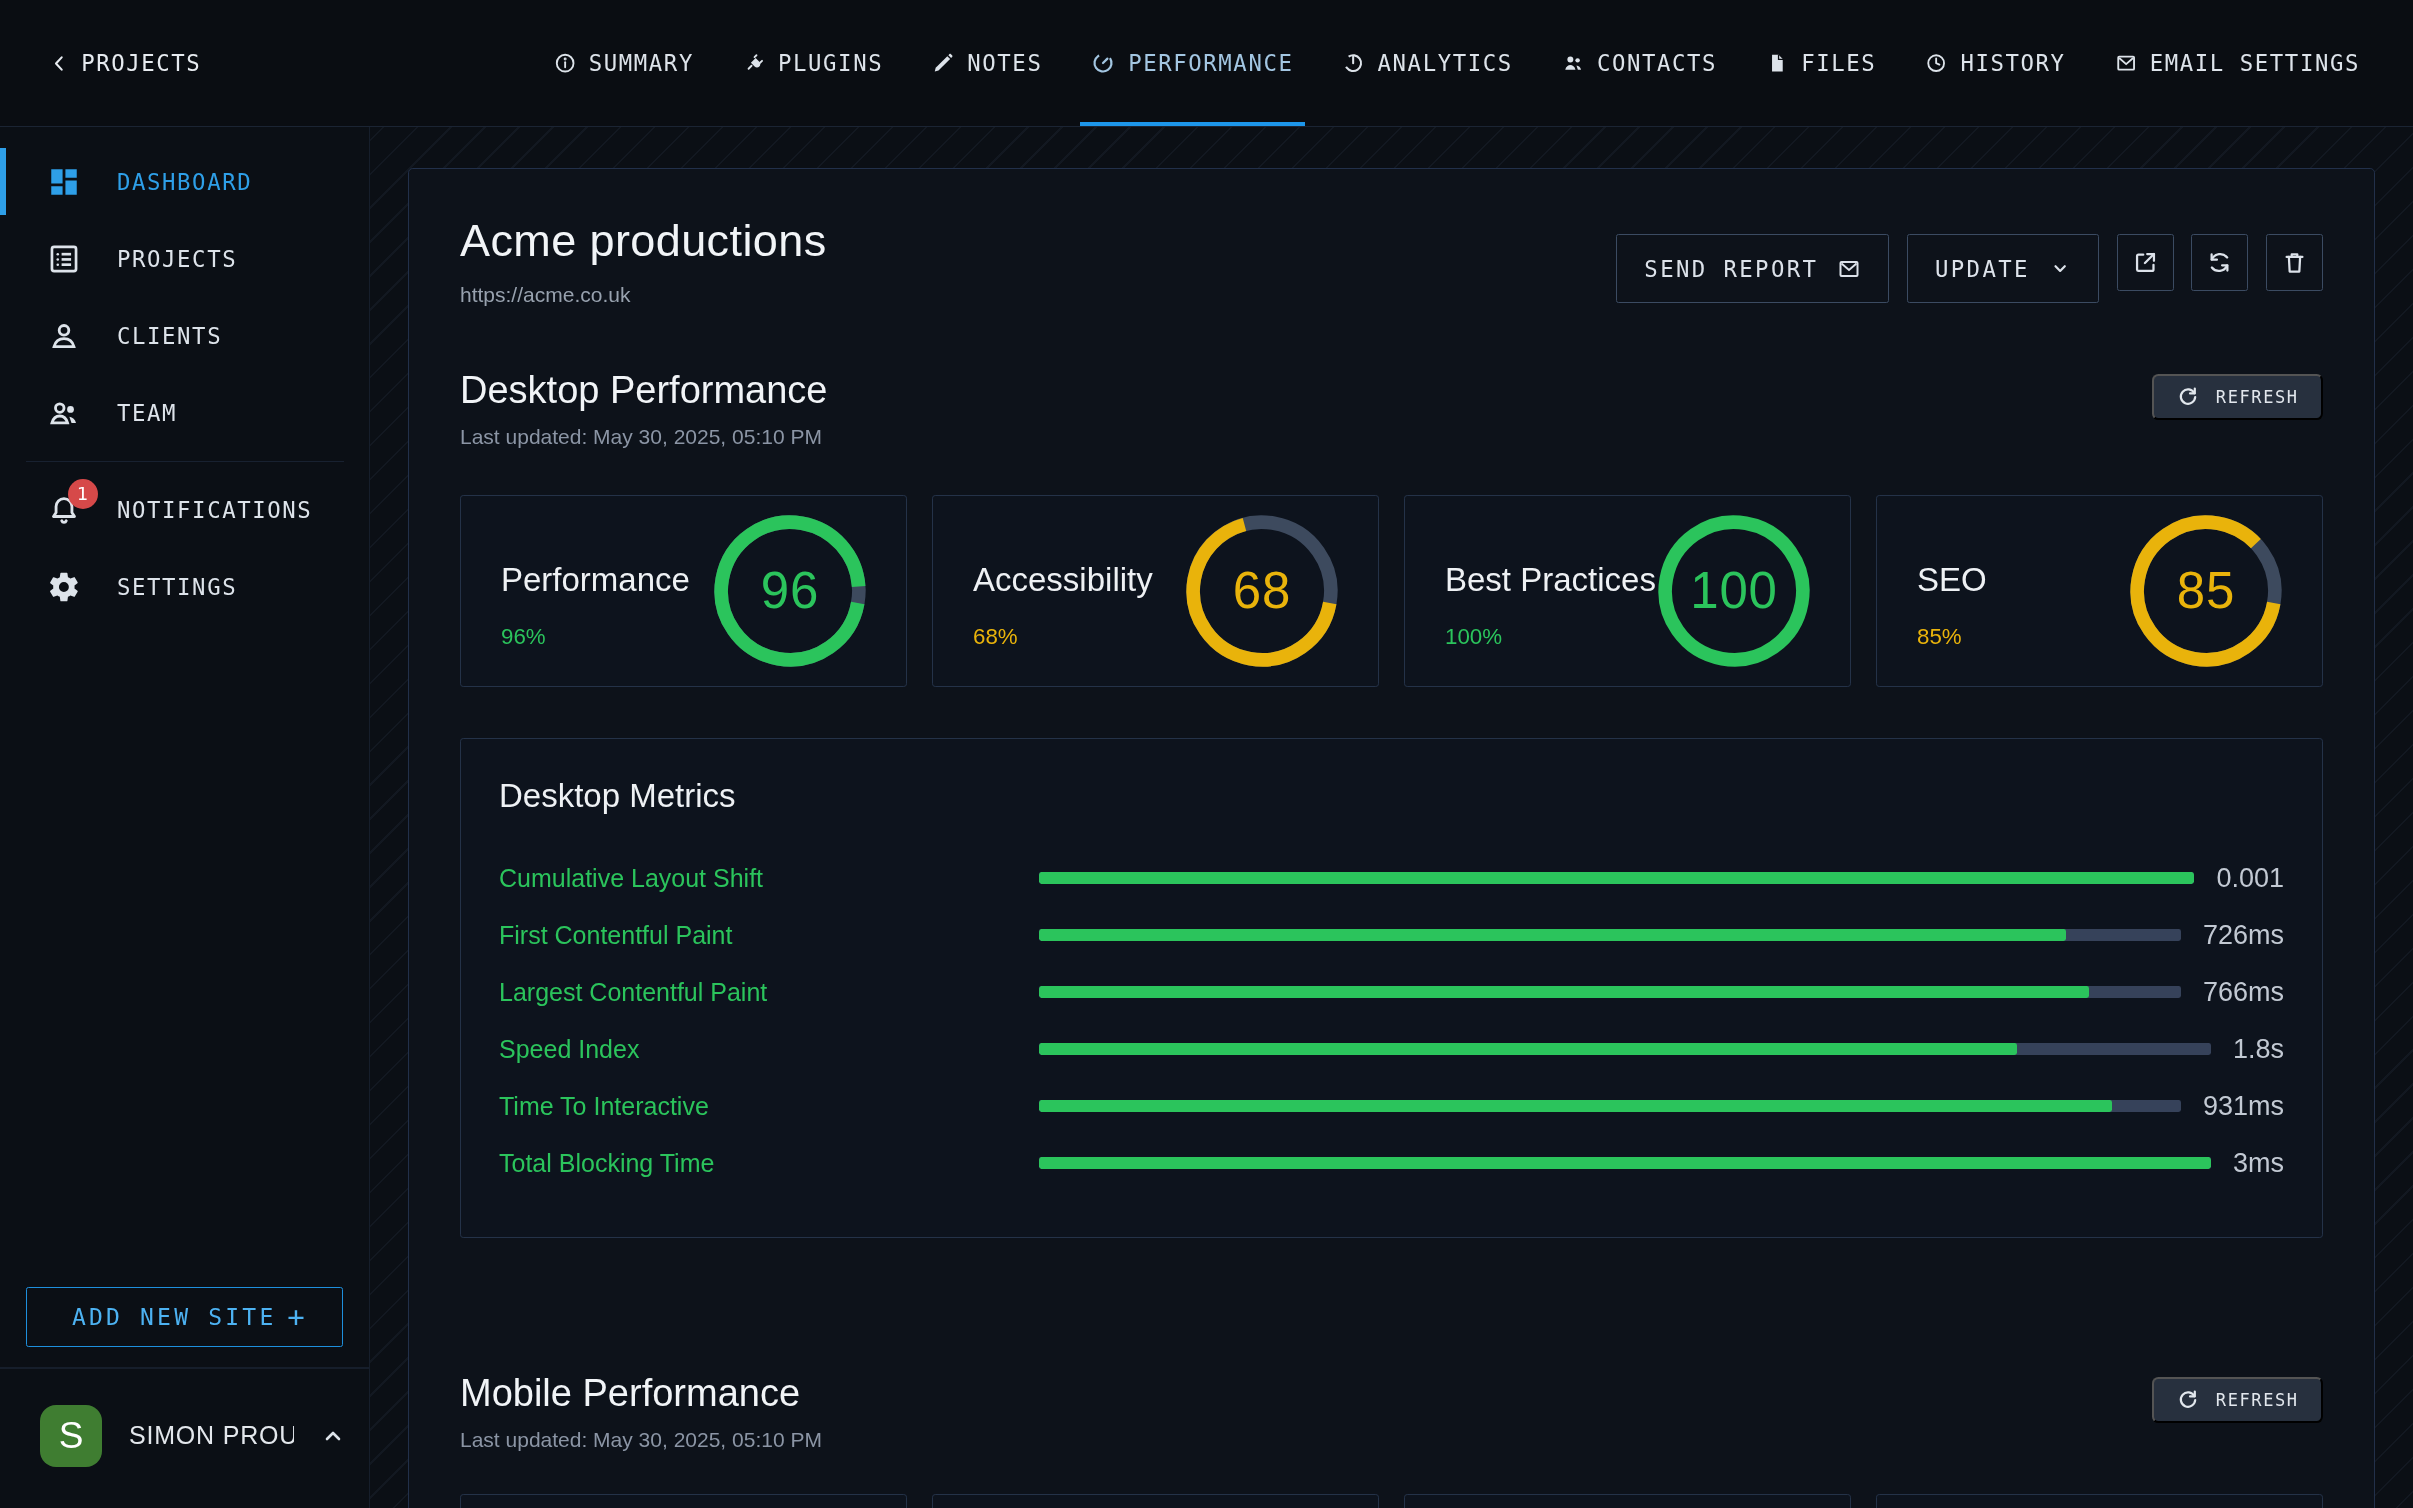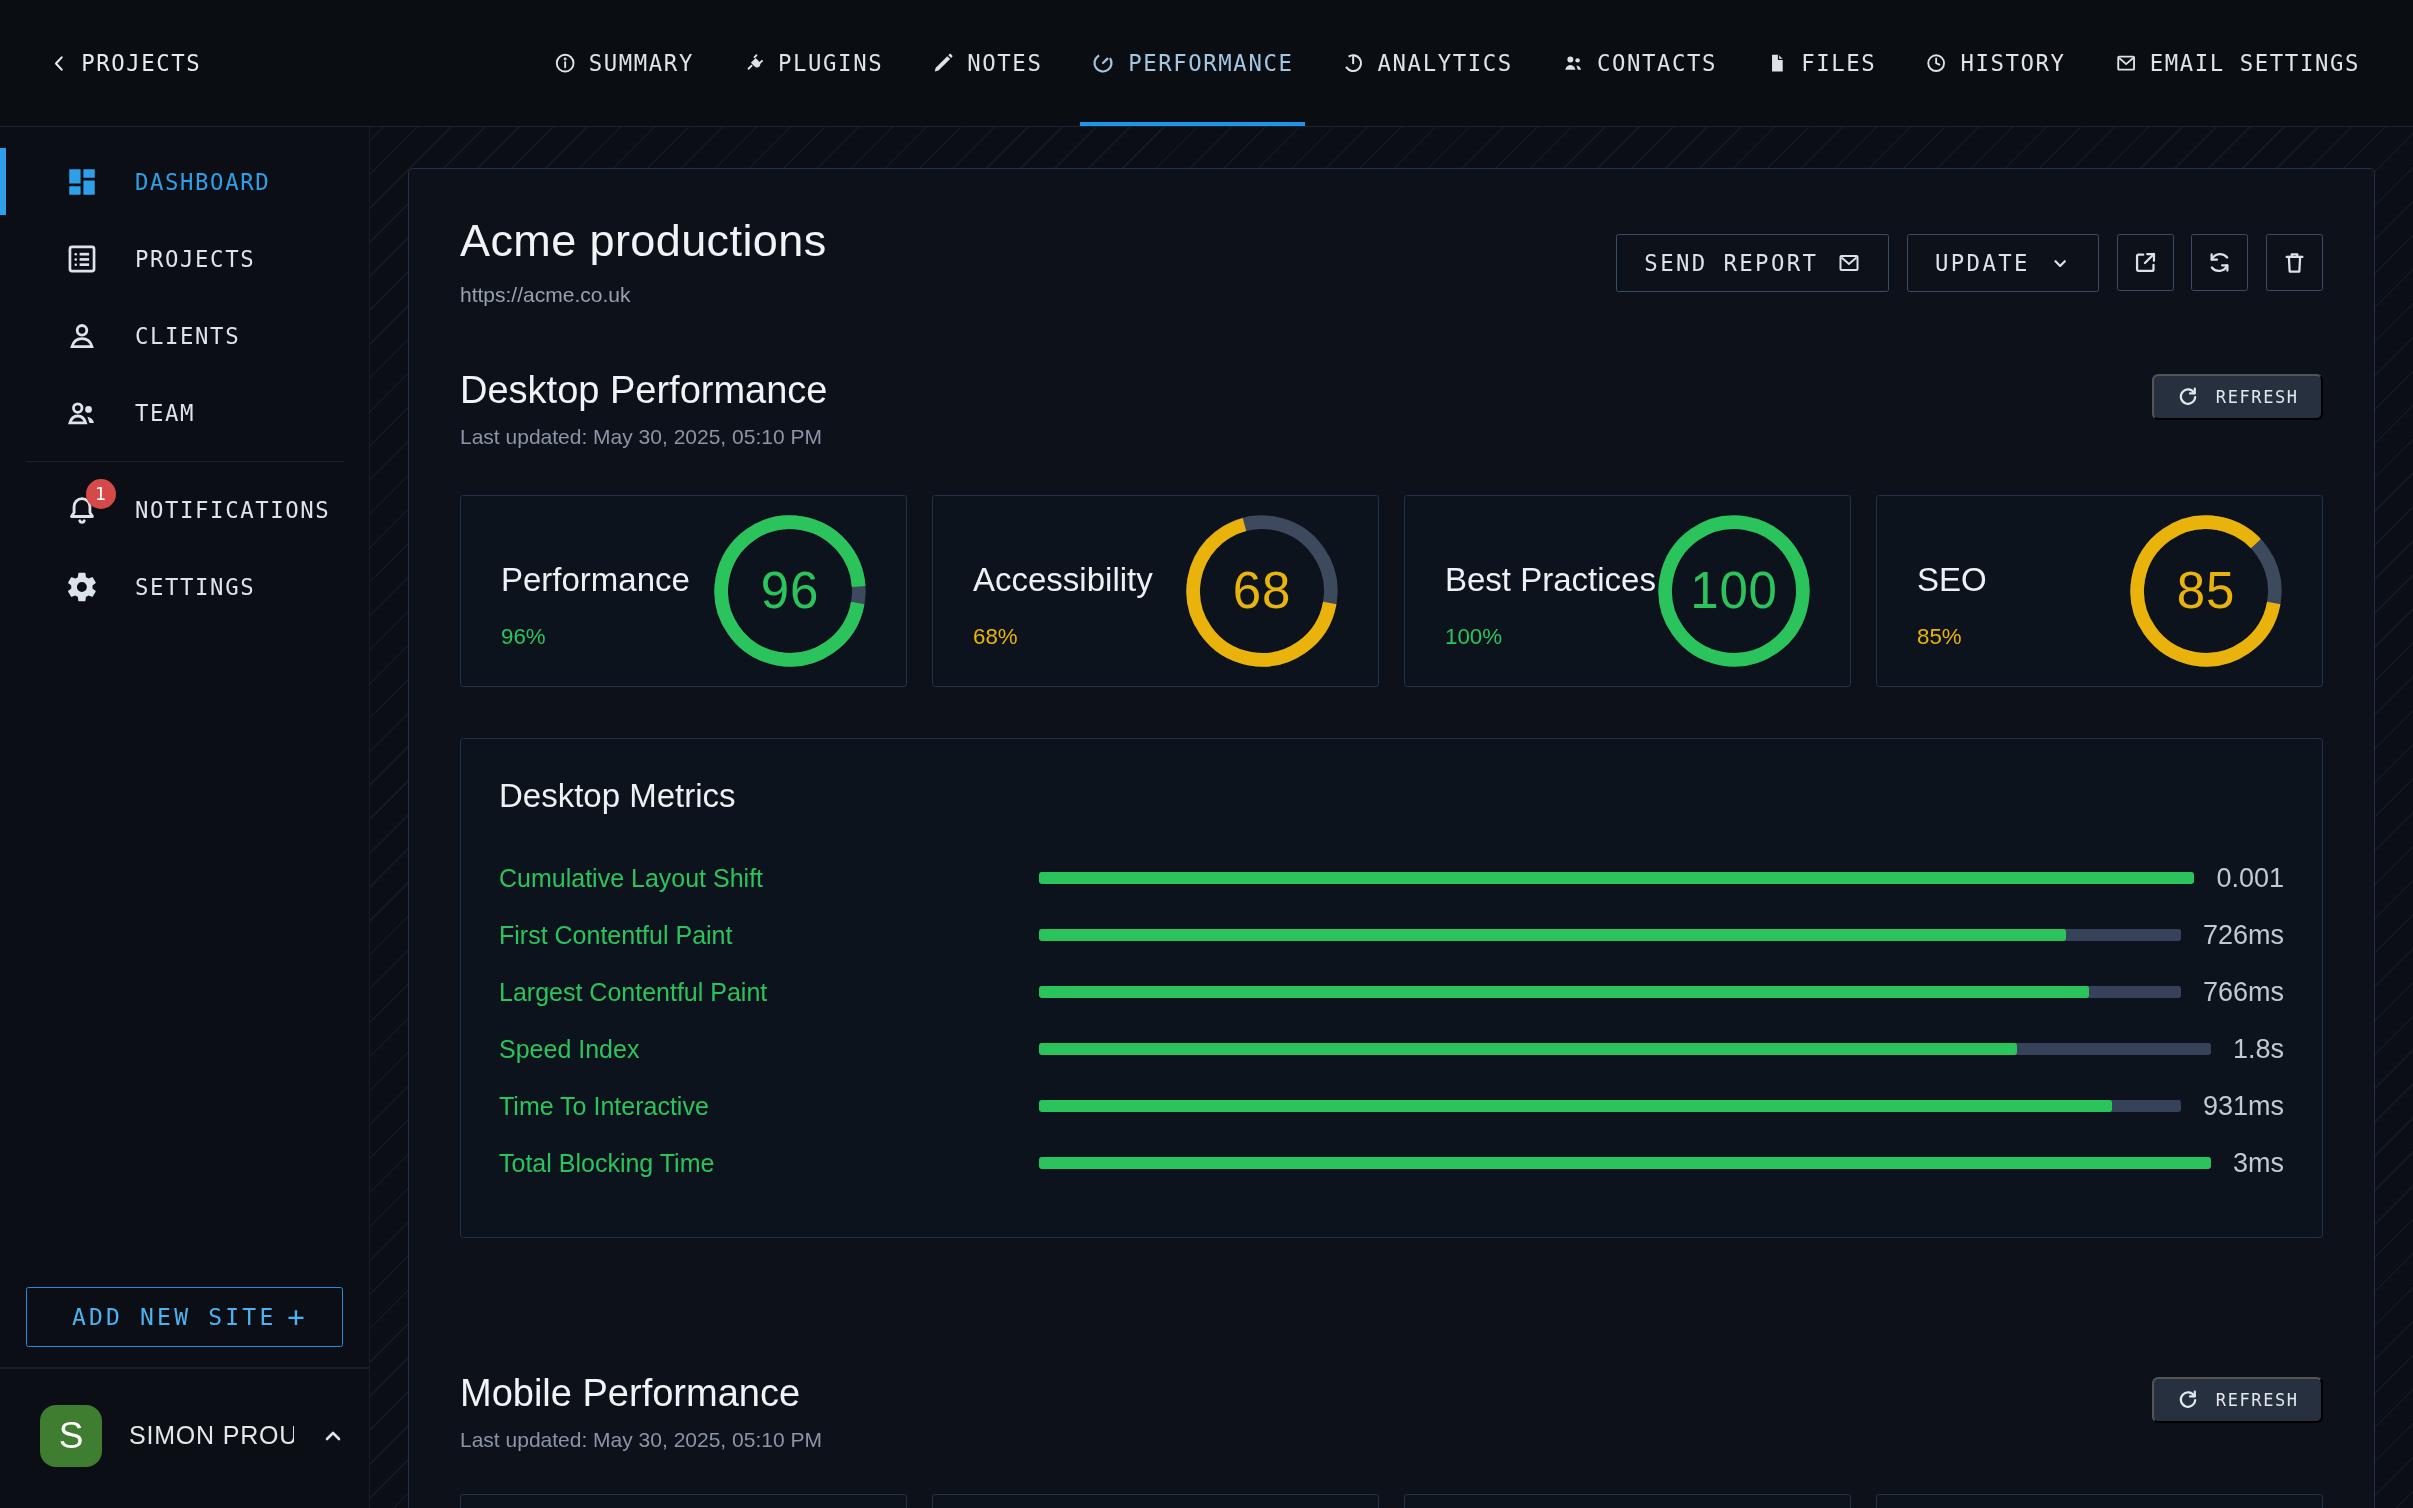--- a/index.html
+++ b/index.html
@@ -22,21 +22,21 @@
   .tabs{ position:absolute; right:53px; top:0; height:100%; display:flex; gap:49px; align-items:stretch; }
   .tab{ position:relative; display:flex; align-items:center; gap:12.8px; font-size:22.3px; letter-spacing:1.6px;
     color:#dde3ea; cursor:pointer; white-space:nowrap; }
   .tab svg{ flex:0 0 auto; }
   .tab.active{ color:#a3c6e2; }
   .tab.active::after{ content:""; position:absolute; left:-11.2px; right:-11.2px; bottom:0; height:4px; background:#1d96ea; }
 
   
   .sidebar{ position:absolute; top:127px; left:0; width:370px; bottom:0; background:#0b0f15;
     border-right:1.6px solid #161e2b; z-index:4; padding-top:16px; }
-  .side-item{ height:77px; display:flex; align-items:center; padding-left:63px; gap:35px;
+  .side-item{ height:77px; display:flex; align-items:center; padding-left:45px; gap:35px;
     font-size:22.3px; letter-spacing:1.6px; color:#dde3ea; position:relative; cursor:pointer; }
   .side-item .ic{ width:37px; display:flex; justify-content:center; position:relative; }
   .side-item.active{ color:#2e9fe8; }
   .side-item.active::before{ content:""; position:absolute; left:0; top:4.8px; bottom:4.8px; width:5.6px; background:#2e9fe8; }
   .side-divider{ height:1.6px; background:#182130; margin:9.6px 25.5px; }
   .badge{ position:absolute; top:-14.4px; right:-16px; min-width:30px; height:30px; border-radius:50%;
     background:#d64949; color:#fff; font-size:18.4px; display:flex; align-items:center; justify-content:center; }
   .add-site{ position:absolute; left:26px; right:26px; top:1160px; height:60px; border:1.6px solid #1e8fdc;
     border-radius:2.4px; display:flex; align-items:center; color:#4db2f2; font-size:23px; letter-spacing:3.2px;
     cursor:pointer; padding:0 34px; }
@@ -49,21 +49,21 @@
     display:flex; align-items:center; justify-content:center; font-weight:400; }
   .user-name{ font-size:25px; letter-spacing:0.8px; color:#e3e7ec; font-weight:500; flex:1; white-space:nowrap; overflow:hidden; }
 
   
   .main{ position:absolute; left:408px; top:168px; width:1967px; height:1676px; background:#0d121a;
     border:1.6px solid #22304a; border-radius:4.8px; padding:46px 51px; z-index:3; }
   .header-row{ display:flex; justify-content:space-between; align-items:flex-start; }
   .page-title{ font-size:45px; font-weight:300; color:#f1f4f7; letter-spacing:0.4px; }
   .page-url{ font-size:21px; color:#97a1ae; margin-top:16px; font-weight:300; }
   .actions{ display:flex; gap:17.6px; margin-top:19px; }
-  .btn-outline{ height:58px; border:1.6px solid #3b4b62; border-radius:2.4px; display:flex; align-items:center;
+  .btn-outline{ height:69px; border:1.6px solid #3b4b62; border-radius:2.4px; display:flex; align-items:center;
     gap:19px; padding:0 27px; font-size:22.3px; letter-spacing:2.4px; color:#dce2ea; cursor:pointer; background:transparent; }
   .icon-btn{ width:57px; height:57px; border:1.6px solid #3b4b62; border-radius:2.4px; display:flex;
     align-items:center; justify-content:center; color:#dce2ea; cursor:pointer; background:transparent; }
 
   .section-row{ display:flex; justify-content:space-between; align-items:flex-start; }
   .section-row.desktop{ margin-top:62px; }
   .section-row.mobile{ margin-top:134px; }
   .h2{ font-size:38px; font-weight:300; color:#f1f4f7; }
   .updated{ font-size:21px; color:#8b95a5; margin-top:12.8px; font-weight:300; }
   .refresh-btn{ height:46px; background:#27303e; border-radius:6.4px; padding:0 22.3px; display:flex; gap:16px;

